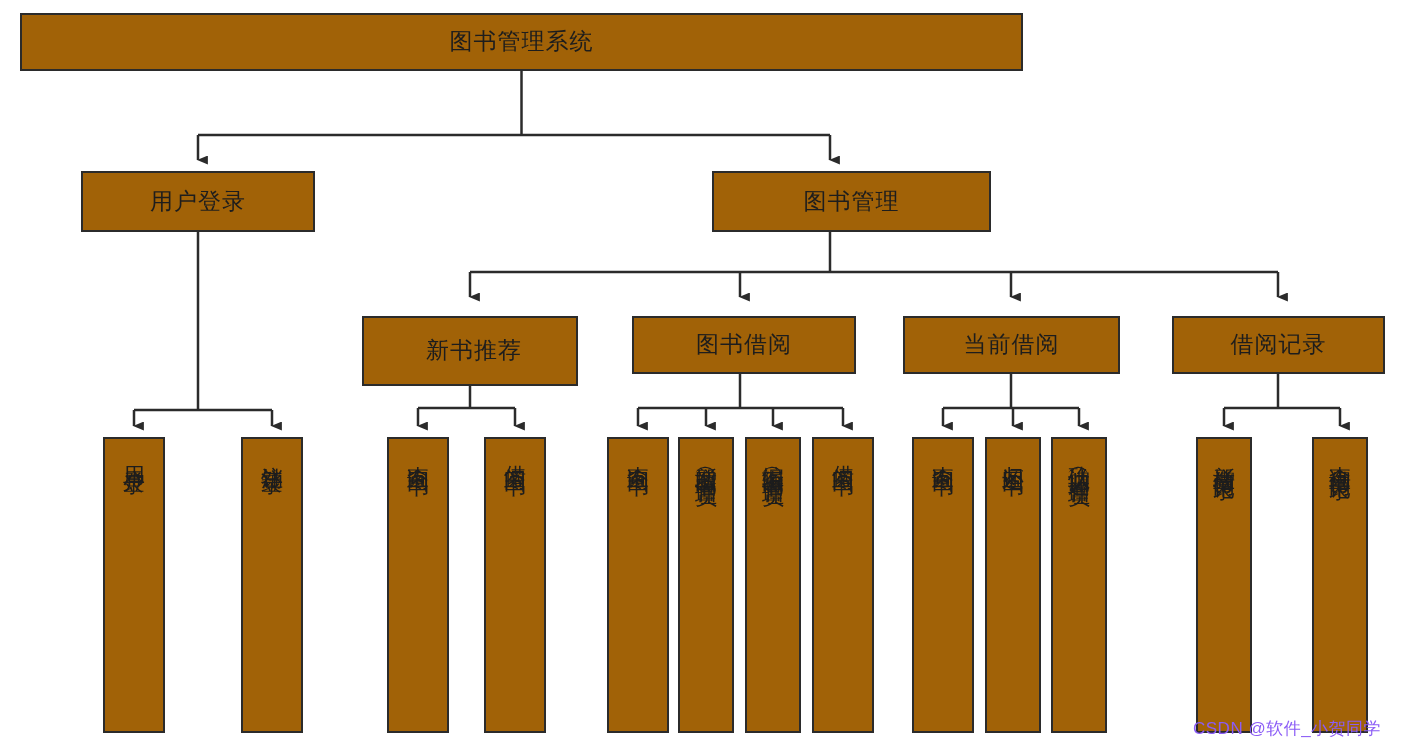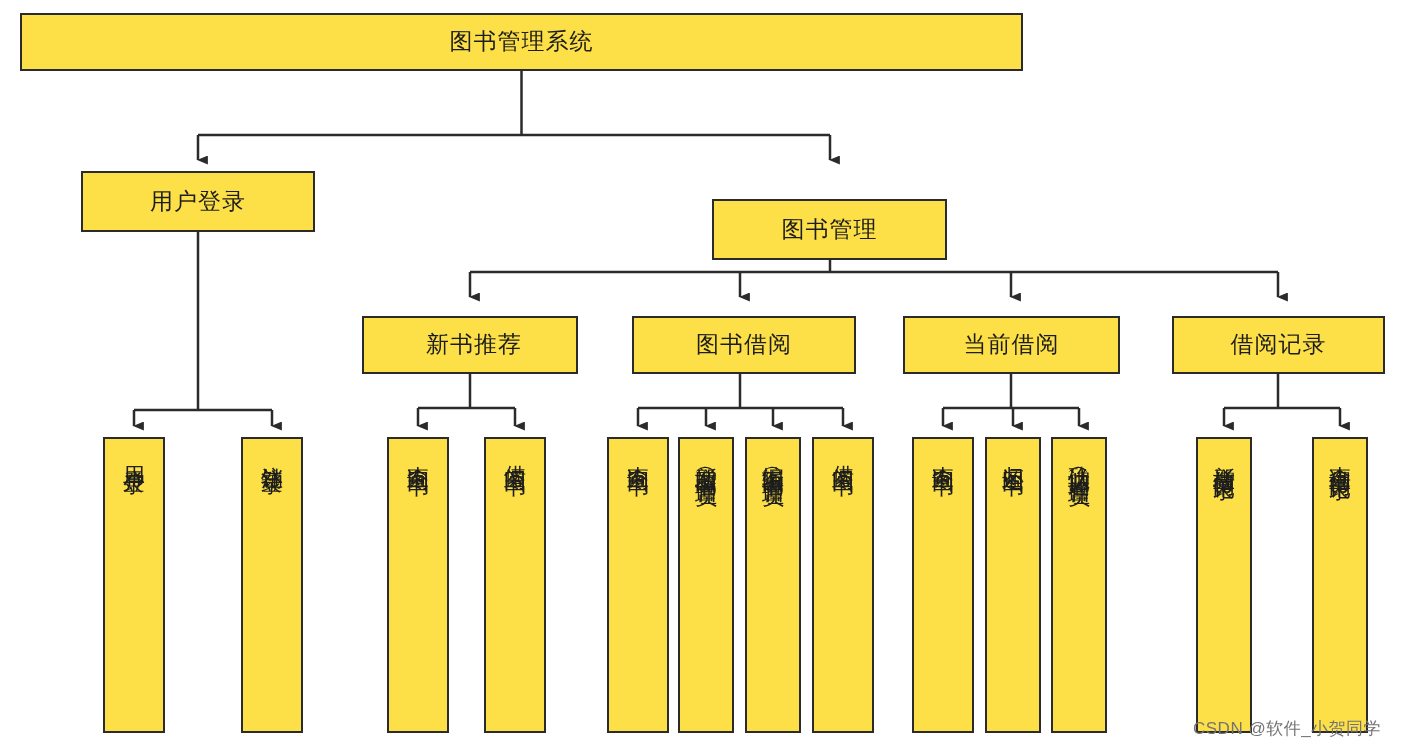--- a/index.html
+++ b/index.html
@@ -24,21 +24,21 @@
     position: absolute;
     left: 0; top: 0;
     width: 1405px;
     height: 747px;
     pointer-events: none;
   }
   .node {
     position: absolute;
     box-sizing: border-box;
     border: 2.5px solid #2b2b2b;
-    background: #fde047;
+    background: #a16207;
     display: flex;
     align-items: center;
     justify-content: center;
     color: #1d1d1d;
   }
   .node-label {
     display: block;
     text-align: center;
     line-height: 1.18;
     white-space: nowrap;
@@ -55,21 +55,21 @@
   .node.vert .node-label {
     writing-mode: vertical-rl;
     text-orientation: upright;
     font-size: 22px;
     letter-spacing: 3px;
     line-height: 1;
   }
   .watermark {
     position: absolute;
     font-size: 17px;
-    color: #737373;
+    color: #8b5cf6;
     white-space: nowrap;
     letter-spacing: 0.5px;
   }
 </style>
 </head>
 <body>
 
 <div id="diagram-root">
 
   <svg id="edges" viewBox="0 0 1405 747">
@@ -124,25 +124,25 @@
     </g>
   </svg>
 
   <div class="node horiz" style="left:20px; top:13px; width:1003px; height:58px;">
     <span class="node-label">图书管理系统</span>
   </div>
 
   <div class="node horiz" style="left:81px; top:171px; width:234px; height:61px;">
     <span class="node-label">用户登录</span>
   </div>
-  <div class="node horiz" style="left:712px; top:171px; width:235px; height:61px;margin-top:28px;">
+  <div class="node horiz" style="left:712px; top:171px; width:279px; height:61px;">
     <span class="node-label">图书管理</span>
   </div>
 
-  <div class="node horiz" style="left:362px; top:316px; width:216px; height:58px;padding-left:8px;">
+  <div class="node horiz" style="left:362px; top:316px; width:216px; height:70px;padding-left:8px;">
     <span class="node-label">新书推荐</span>
   </div>
   <div class="node horiz" style="left:632px; top:316px; width:224px; height:58px;">
     <span class="node-label">图书借阅</span>
   </div>
   <div class="node horiz" style="left:903px; top:316px; width:217px; height:58px;justify-content:center;">
     <span class="node-label">当前借阅</span>
   </div>
   <div class="node horiz" style="left:1172px; top:316px; width:213px; height:58px;">
     <span class="node-label">借阅记录</span>

